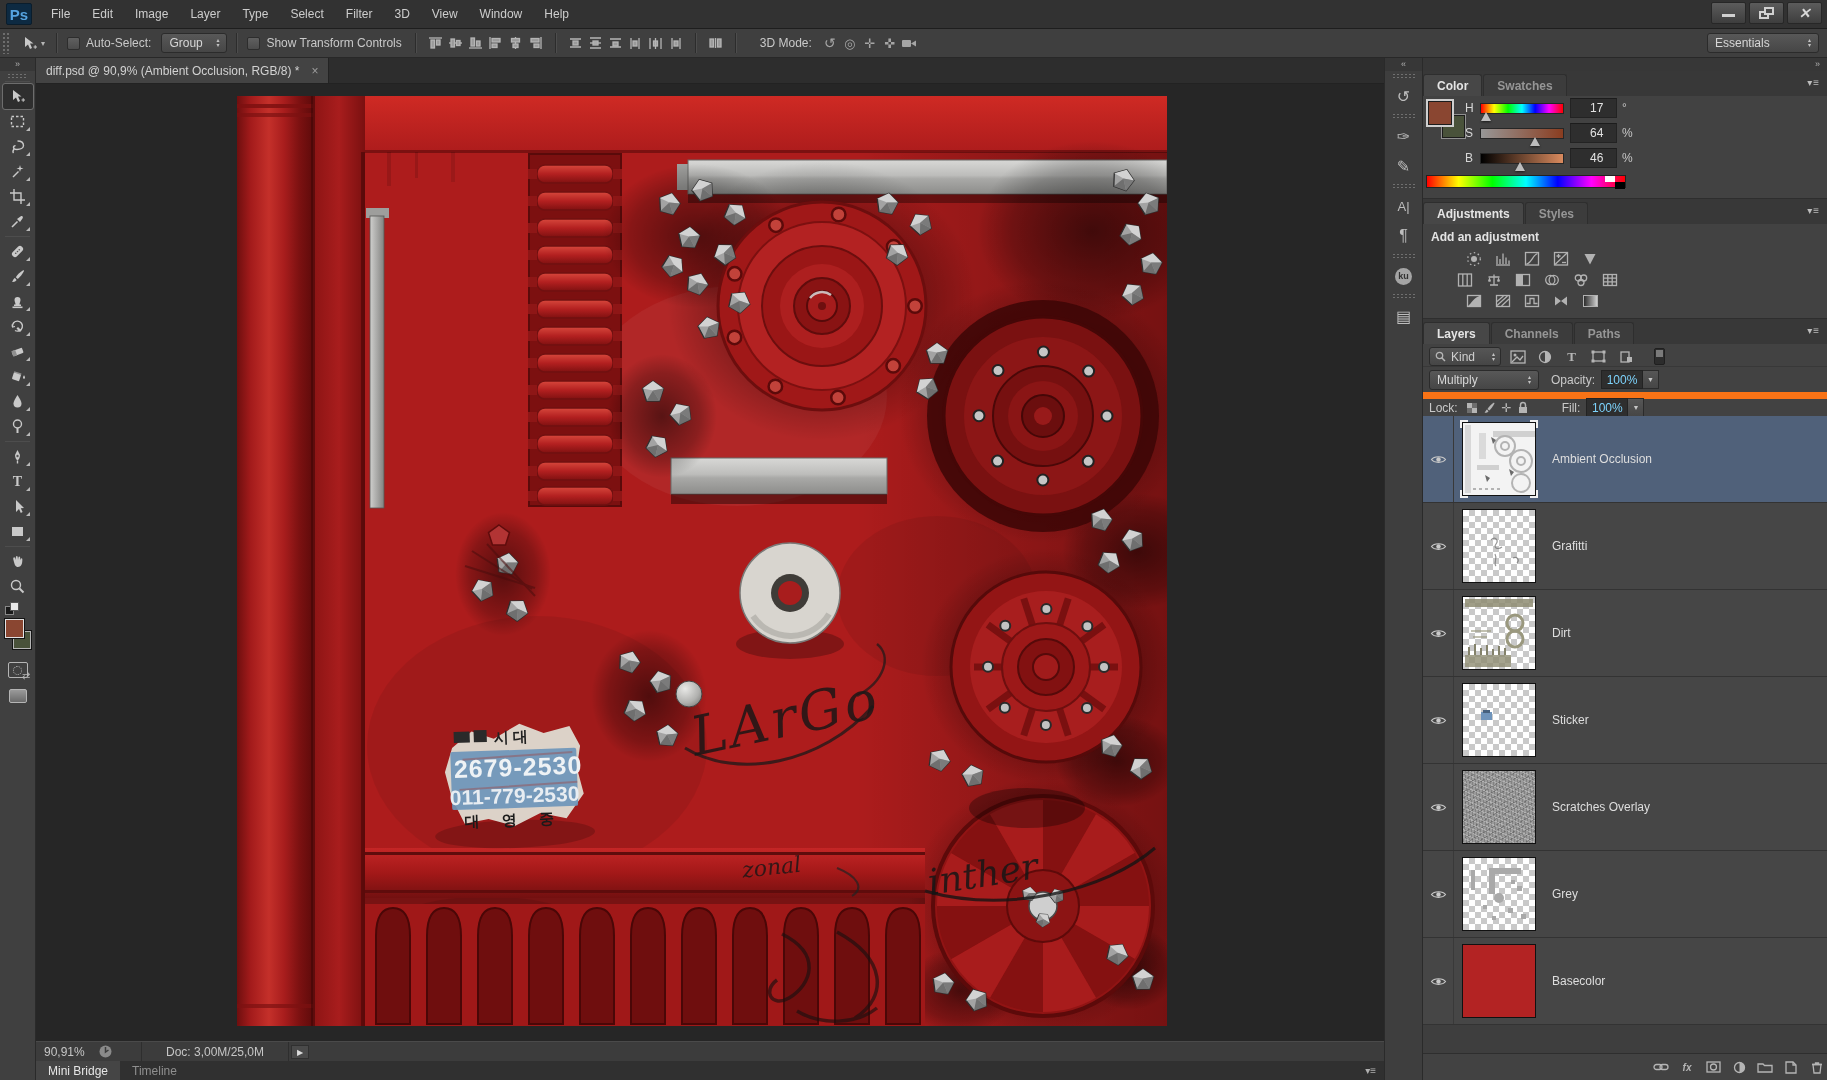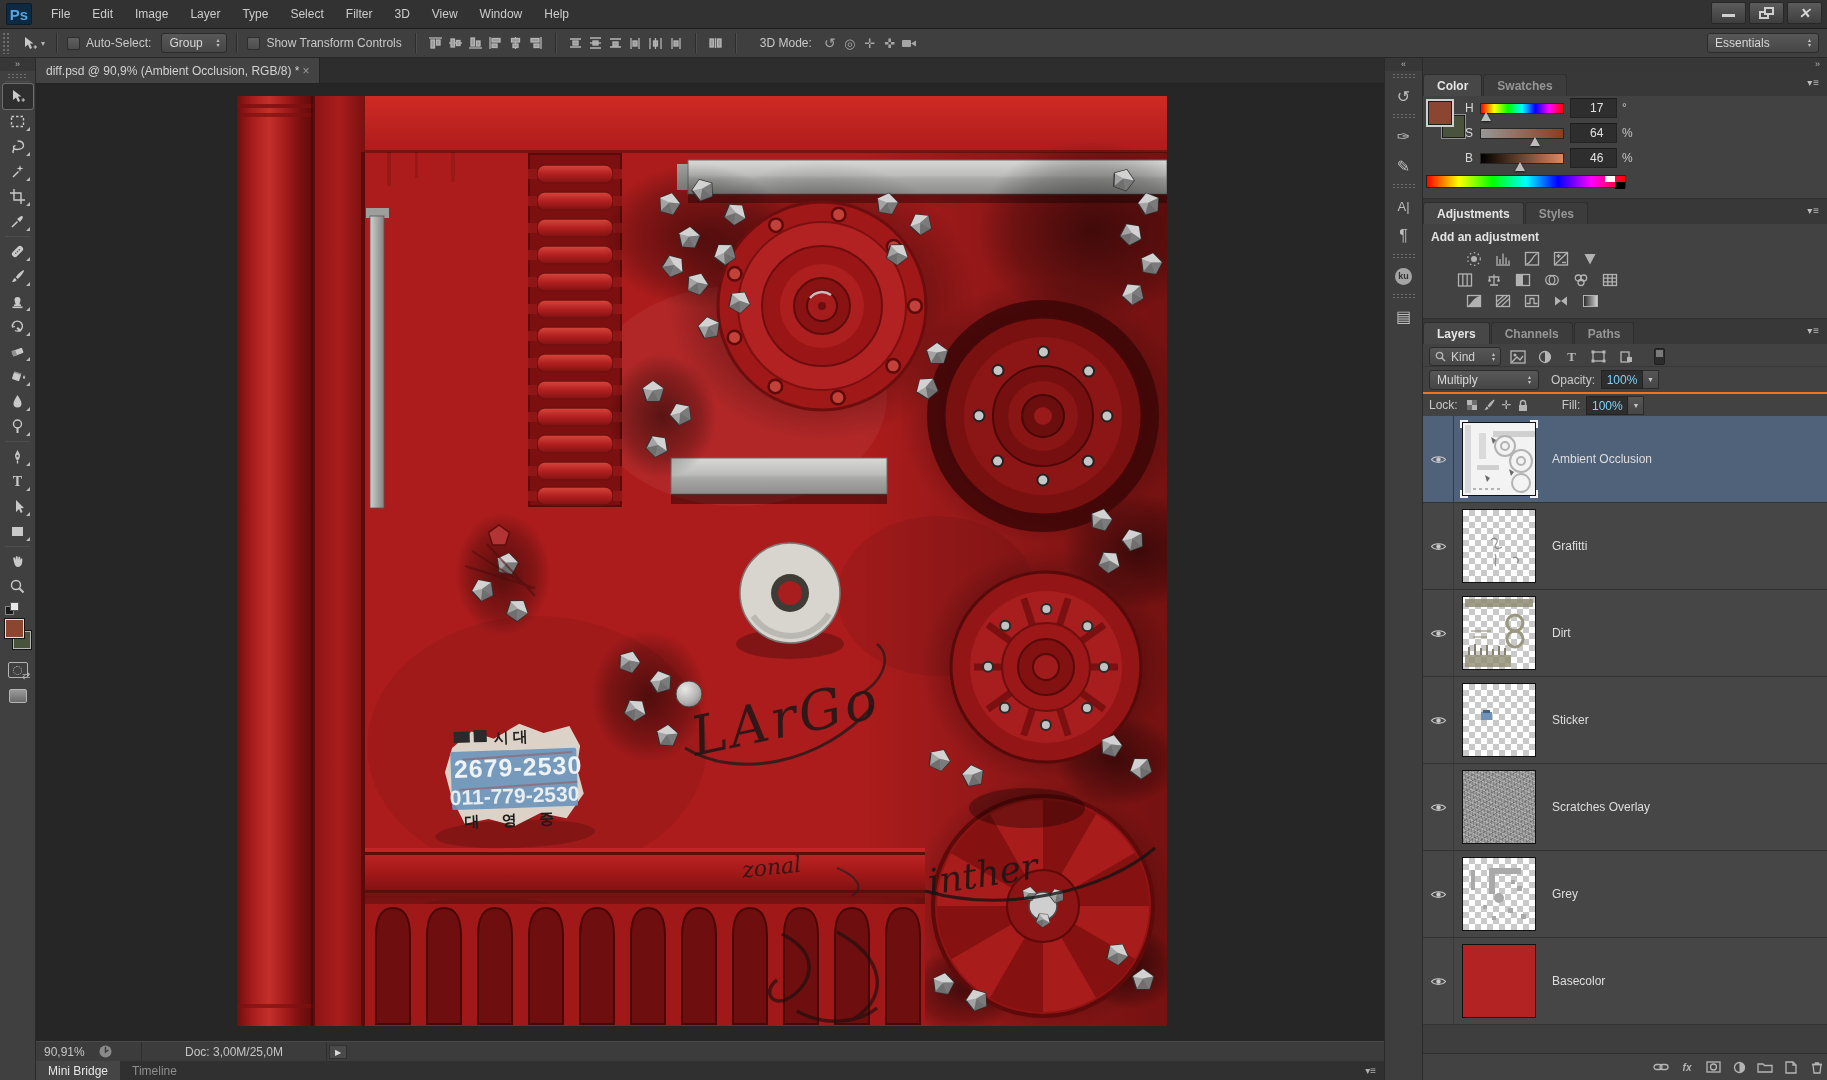--- a/index.html
+++ b/index.html
@@ -46,27 +46,27 @@
 .fgbgmini .b{position:absolute;left:5px;top:0;width:9px;height:9px;background:#e8e8e8;border:1px solid #555}
 .swap{position:absolute;left:22px;top:612px;color:#b5b5b5;font-size:10px}
 .bigsw{position:relative;width:34px;height:36px;margin:2px auto 0}
 .bigsw .bg{position:absolute;left:11px;top:12px;width:20px;height:20px;border:1px solid #141414;box-shadow:inset 0 0 0 1px #b5b5b5}
 .bigsw .fg{position:absolute;left:3px;top:0;width:21px;height:21px;border:1px solid #141414;box-shadow:inset 0 0 0 1px #e2e2e2}
 .qmask{width:20px;height:16px;margin:8px auto 0;border:1.5px solid #b5b5b5;border-radius:2px;display:flex;align-items:center;justify-content:center}
 .qmask i{width:9px;height:9px;border:1.5px dotted #b5b5b5;border-radius:50%}
 .scrmode{width:18px;height:14px;margin:11px auto 0;border:1.5px solid #b5b5b5;border-radius:2px;background:linear-gradient(#9a9a9a,#6a6a6a)}
 
 .tabbar{height:26px;background:#2d2d2d;border-bottom:1px solid #222;display:flex}
-.doctab{display:flex;align-items:center;gap:3px;padding:0 10px;background:#434343;color:#d2d2d2;border-right:1px solid #232323;font-size:12px}
+.doctab{display:flex;align-items:center;gap:12px;padding:0 10px;background:#434343;color:#d2d2d2;border-right:1px solid #232323;font-size:12px}
 .doctab .x{color:#9c9c9c;font-size:12px}
 .canvaswrap{position:absolute;left:0;right:0;top:26px;bottom:39px;background:#262626;overflow:hidden}
 #texture{position:absolute;left:201px;top:12px;width:930px;height:930px}
 .statusbar{position:absolute;left:0;right:0;bottom:19px;height:20px;background:#3c3c3c;border-top:1px solid #4a4a4a;display:flex;align-items:center;color:#c6c6c6}
 .zoomfield{width:62px;padding-left:8px}
-.docbox{margin-left:28px;width:186px;height:20px;border-left:1px solid #2e2e2e;border-right:1px solid #2e2e2e;display:flex;align-items:center;justify-content:center}
+.docbox{margin-left:28px;width:148px;height:20px;border-left:1px solid #2e2e2e;border-right:1px solid #2e2e2e;display:flex;align-items:center;justify-content:center}
 .flybtn{width:18px;height:14px;margin-left:2px;background:#4a4a4a;border:1px solid #303030;color:#dcdcdc;font-size:8px;text-align:center;line-height:13px}
 .bottombar{position:absolute;left:0;right:0;bottom:0;height:19px;background:#303030;display:flex;align-items:stretch}
 .btab{padding:0 12px;display:flex;align-items:center;color:#8f8f8f}
 .btab.act{background:#454545;color:#e6e6e6;font-weight:normal}
 .bb-menu{margin-left:auto;padding-right:8px;display:flex;align-items:center;color:#b0b0b0;font-size:10px}
 
 .dockhead{height:13px;background:#373737;color:#b0b0b0;font-size:9px;text-align:center;line-height:13px}
 .dockbtn{height:30px;display:flex;align-items:center;justify-content:center;color:#bdbdbd;font-size:16px}
 .kuler{width:17px;height:17px;border-radius:50%;background:#a5a5a5;color:#333;font-size:9px;font-weight:bold;text-align:center;line-height:17px}
 
@@ -96,21 +96,21 @@
 .ai .f{fill:#b2b2b2;stroke:none}
 .selcol{width:15px;height:12px;border:1px solid #b2b2b2;background:linear-gradient(to right,#2c2c2c,#cfcfcf)}
 
 .lyrhdr{height:19px;margin:3px 0 0;display:flex;align-items:center;padding:0 6px;gap:6px}
 .kindbox{width:72px;height:19px;background:linear-gradient(#565656,#464646);border:1px solid #2b2b2b;border-radius:3px;display:flex;align-items:center;padding:0 5px;gap:5px}
 .fic{width:21px;height:17px;display:flex;align-items:center;justify-content:center}
 .fic svg{stroke:#b5b5b5;fill:none;stroke-width:1.3}
 .toggle{width:11px;height:17px;background:#2c2c2c;border:1px solid #1f1f1f;border-radius:2px;position:relative;margin-left:12px}
 .toggle i{position:absolute;left:1px;top:1px;width:7px;height:7px;background:#7a7a7a}
 .blendrow{height:26px;display:flex;align-items:center;padding:0 6px;border-top:1px solid #383838}
-.lockrow{height:25px;display:flex;align-items:center;padding:0 6px;border-top:2px solid #f97316;border-bottom:1px solid #2e2e2e}
+.lockrow{height:25px;display:flex;align-items:center;padding:0 6px;border-top:7px solid #f97316;border-bottom:1px solid #2e2e2e}
 .minibox{width:42px;height:19px;background:#2e2e2e;border:1px solid #232323;color:#7dd3fc;text-align:center;line-height:18px}
 .dbtn{width:16px;height:19px;background:linear-gradient(#565656,#464646);border:1px solid #2b2b2b;border-left:none;color:#c6c6c6;font-size:7px;text-align:center;line-height:18px}
 .lk{width:17px;height:16px;display:flex;align-items:center;justify-content:center}
 .lk svg{stroke:#b5b5b5;fill:none;stroke-width:1.3}
 .lyrlist{position:absolute;left:0;right:0;top:358px;bottom:27px;background:#3e3e3e;overflow:hidden}
 .lrow{height:87px;background:#464646;border-bottom:1px solid #333;display:flex;align-items:center;position:relative}
 .lrow.sel{background:#50617a}
 .eyecol{width:31px;align-self:stretch;border-right:1px solid #393939;display:flex;align-items:center;justify-content:center}
 .thumbwrap{position:relative;width:74px;height:74px;margin-left:8px;border:1px solid #111;background:#fff}
 .checker{background-color:#fff;background-image:linear-gradient(45deg,#c9c9c9 26%,transparent 26%,transparent 74%,#c9c9c9 74%),linear-gradient(45deg,#c9c9c9 26%,transparent 26%,transparent 74%,#c9c9c9 74%);background-size:12px 12px;background-position:0 0,6px 6px}

